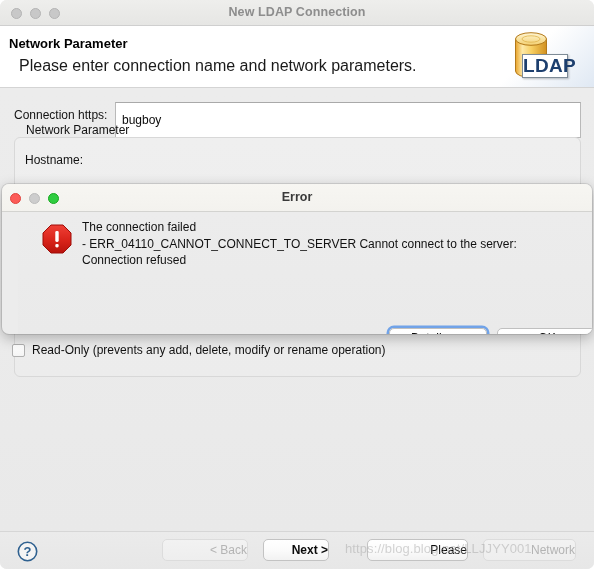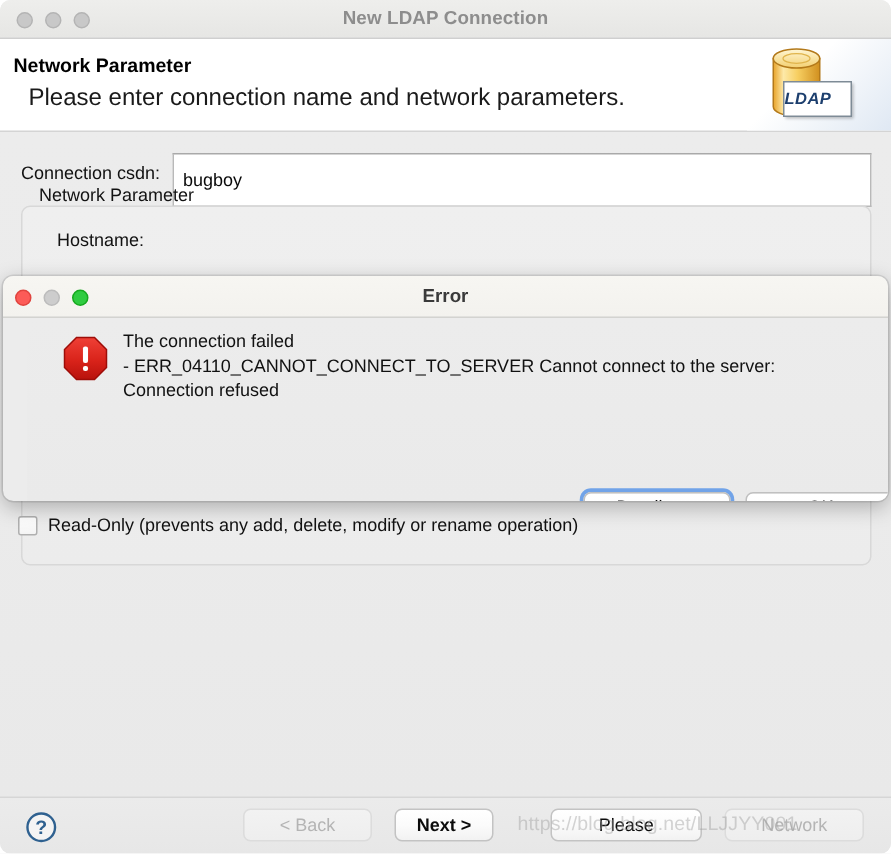--- a/index.html
+++ b/index.html
@@ -83,26 +83,25 @@
     position: absolute; left: 24px; top: 28px;
     width: 46px; height: 24px;
     background: #ffffff;
     border: 1px solid #7e8b96;
     box-shadow: 1px 1px 2px rgba(0,0,0,0.25);
     box-sizing: border-box;
   }
   #ldap-tag span {
     display: block;
     text-align: left;
-    font-size: 11px;
+    font-size: 19px;
     font-weight: bold;
     color: #1d3f6e;
     line-height: 22px;
     letter-spacing: 0.3px;
-    font-style: italic;
   }
 
   
   #wizard-body {
     position: absolute; left: 0; top: 88px;
     width: 594px; height: 443px;
     background: linear-gradient(to bottom, #ececec 0%, #ebebeb 55%, #e9e9e9 100%);
   }
   #lbl-connname {
     position: absolute; left: 14px; top: 20px;
@@ -128,21 +127,21 @@
   }
   #group-netparam {
     position: absolute; left: 14px; top: 49px;
     width: 567px; height: 240px;
     border: 1px solid #d8d8d8;
     border-radius: 6px;
     background: linear-gradient(to bottom, #efefef 0%, #ececec 100%);
     box-sizing: border-box;
   }
   #lbl-hostname {
-    position: absolute; left: 38px; top: 65px;
+    position: absolute; left: 25px; top: 65px;
     font-size: 12px; color: #121212;
   }
   #combo-hostname {
     position: absolute; left: 134px; top: 160px;
     width: 447px; height: 21px;
     background: linear-gradient(to bottom, #fdfdfd 0%, #f3f3f3 100%);
     border: 1px solid #b6b6b6;
     border-radius: 3px;
     box-sizing: border-box;
   }
@@ -186,21 +185,21 @@
     position: absolute; left: 17px; top: 9px;
     width: 21px; height: 21px;
   }
   .wz-btn {
     position: absolute; top: 7px;
     height: 22px;
     border-radius: 5px;
     box-sizing: border-box;
     font-family: "Liberation Sans", sans-serif;
     font-size: 12px;
-    text-align: center;
+    text-align: right;
     line-height: 20px;
     background: linear-gradient(to bottom, #ffffff 0%, #fbfbfb 50%, #f2f2f2 100%);
     border: 1px solid #c3c3c3;
     color: #0b0b0b;
   }
   .wz-btn.disabled {
     background: linear-gradient(to bottom, #f2f2f2 0%, #eeeeee 100%);
     border-color: #dcdcdc;
     color: #b4b4b4;
   }
@@ -316,21 +315,21 @@
         <ellipse cx="17" cy="7" rx="9" ry="3.2" fill="none" stroke="#e0b44c" stroke-width="0.8"></ellipse>
       </svg>
       <div id="ldap-tag">
         <span>LDAP</span>
       </div>
     </div>
   </div>
 
   <div id="wizard-body">
 
-    <label id="lbl-connname">Connection csdn:</label>
+    <label id="lbl-connname">Connection https:</label>
     <input id="input-connname" type="text" value="bugboy" style="">
 
     <div id="group-netparam-label">Network Parameter</div>
     <div id="group-netparam"></div>
 
     <label id="lbl-hostname">Hostname:</label>
     <div id="combo-hostname">
       <span class="combo-value">10.211.55.8</span>
       <span id="combo-arrow">
         <svg width="10" height="7" viewBox="0 0 10 7">

